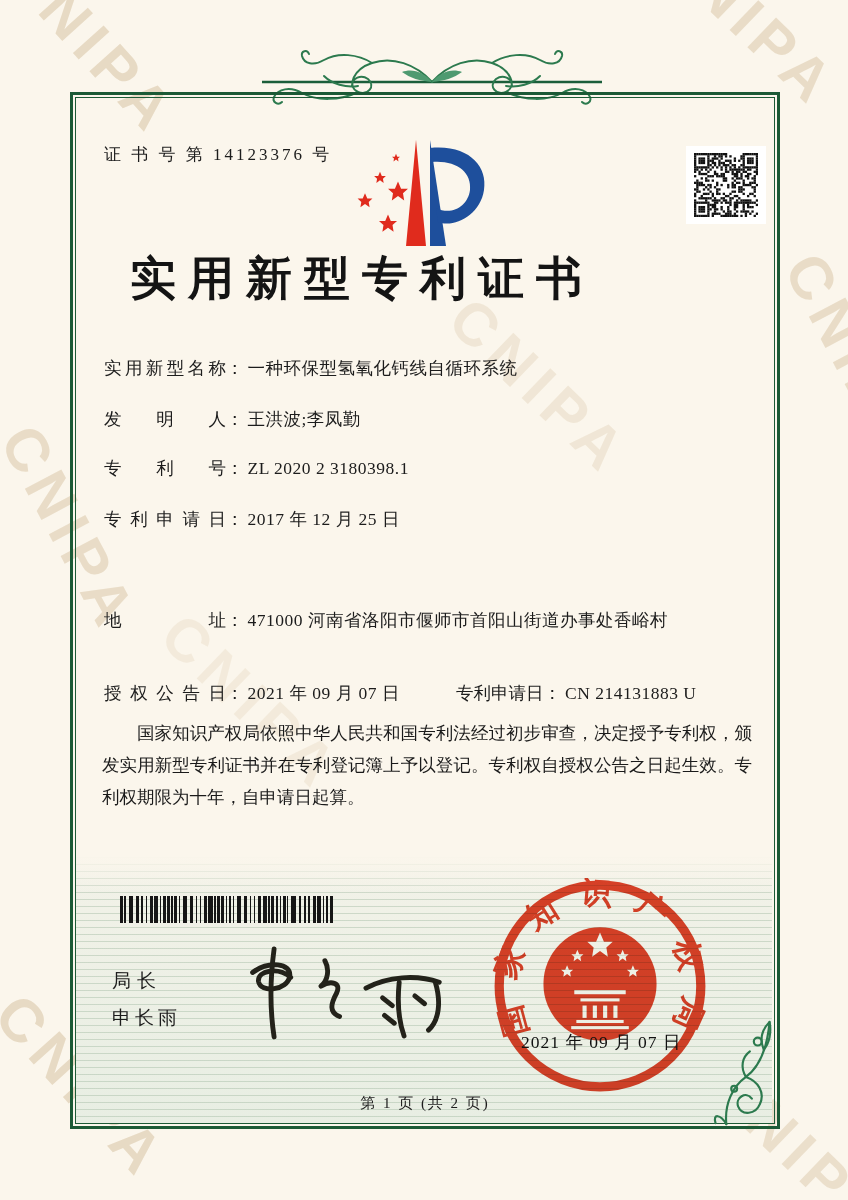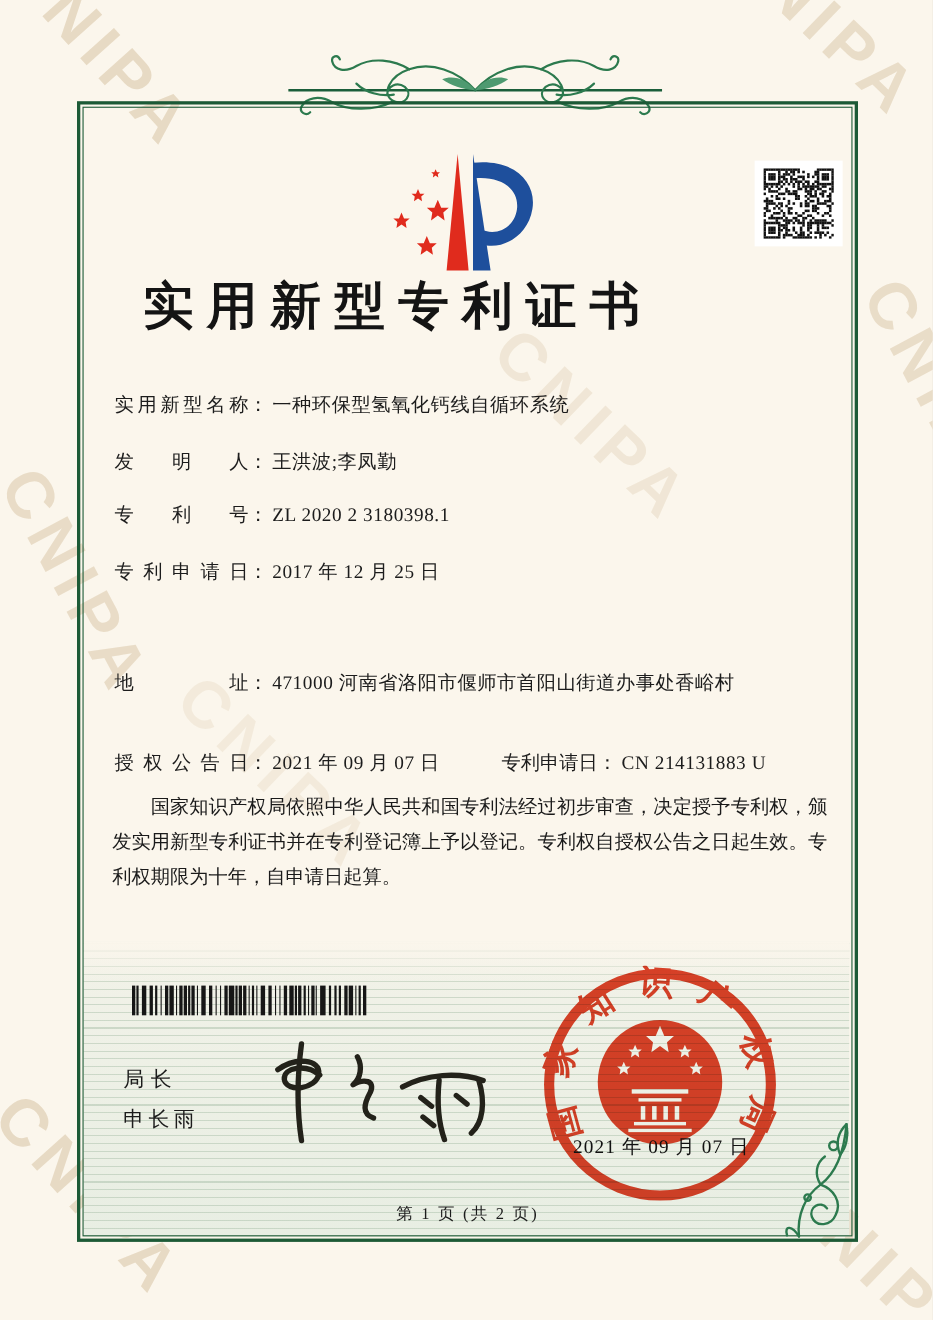--- a/index.html
+++ b/index.html
@@ -102,20 +102,21 @@
       <use href="#flh" transform="translate(340,0) scale(-1,1)"></use>
     </g>
   </svg>
 
   <div class="frame">
     <div class="frame-inner"></div>
   </div>
 
   <div class="band"></div>
 
+  <div class="cert-no">证 书 号 第 14123376 号</div>
 
   <svg class="logo" viewBox="0 0 140 112">
     <polygon points="66,2 76,108 56,108" fill="#e02b1d"></polygon>
     <polygon points="80,2 96,108 80,108" fill="#1e4f9c"></polygon>
     <path d="M80,10 C118,6 138,28 134,52 C130,78 104,90 88,84 L86,70 C102,78 118,68 120,52 C122,34 106,22 82,24 Z" fill="#1e4f9c"></path>
     <g fill="#e02b1d">
       <use href="#star" transform="translate(46,20) scale(0.42)"></use>
       <use href="#star" transform="translate(30,40) scale(0.62)"></use>
       <use href="#star" transform="translate(48,54) scale(1.05)"></use>
       <use href="#star" transform="translate(15,63) scale(0.78)"></use>

